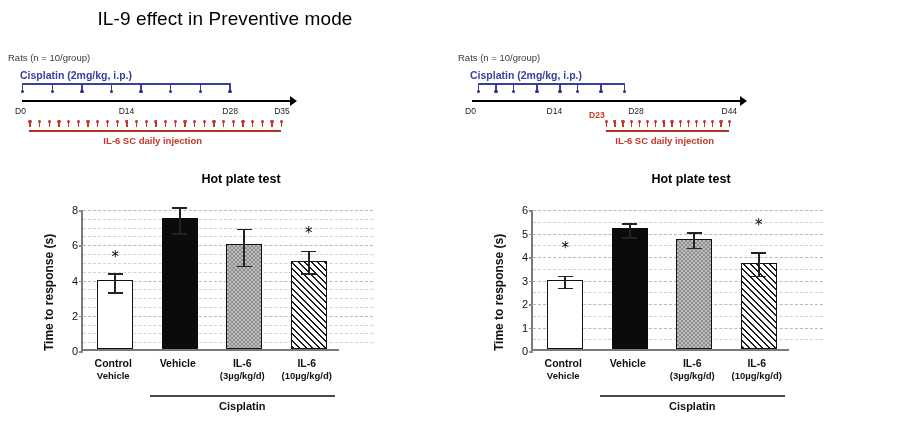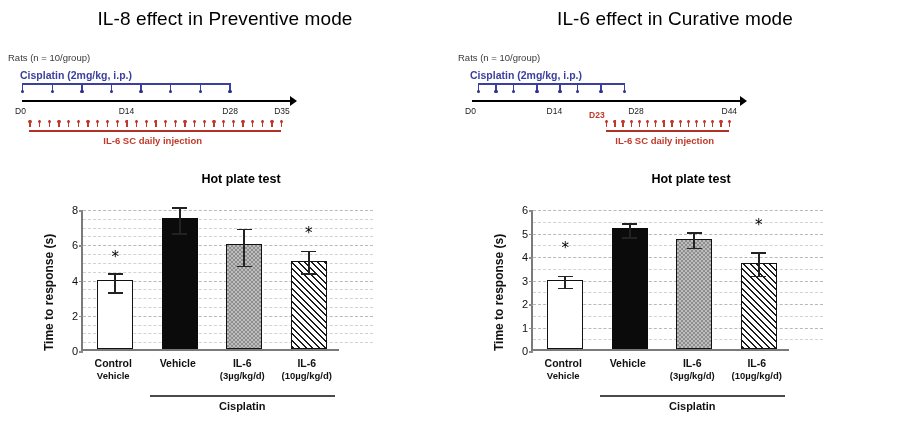--- a/index.html
+++ b/index.html
@@ -94,21 +94,21 @@
   .cis-bracket{position:absolute;height:2.2px;background:#4a4a4a;}
   .cis-word{
     position:absolute;text-align:center;font-size:11px;font-weight:700;color:#111;
     transform:translateX(-50%);
   }
 </style>
 </head>
 <body>
 
 <div class="panel panel-left">
-  <div class="panel-title">IL-8 effect in Preventive mode</div>
+  <div class="panel-title">IL-9 effect in Preventive mode</div>
   <div class="timeline" id="tl-0">
       <div class="tl-rats">Rats (n = 10/group)</div>
       <div class="tl-cis-label">Cisplatin (2mg/kg, i.p.)</div>
       <div class="tl-axis" style="left: 14px; width: 268px;"></div>
       <div class="tl-arrow" style="left: 282px;"></div>
       <div class="cis-marks" style="left: 14px; width: 207.351px;">
         <div class="cis-bar"></div>
         <div class="cis-tick" style="left: 0px;"></div>
         <div class="cis-dot" style="left: -1px;"></div>
         <div class="cis-tick" style="left: 29.6216px;"></div>
@@ -241,21 +241,20 @@
       <div class="xlab" style="left: 97.25px; top: 185px;"><span>Control</span><span class="sub">Vehicle</span></div>
       <div class="xlab" style="left: 161.75px; top: 185px;"><span>Vehicle</span></div>
       <div class="xlab" style="left: 226.25px; top: 185px;"><span>IL-6</span><span class="sub">(3µg/kg/d)</span></div>
       <div class="xlab" style="left: 290.75px; top: 185px;"><span>IL-6</span><span class="sub">(10µg/kg/d)</span></div>
       <div class="cis-bracket" style="left: 133.69px; width: 185.12px; top: 223px;"></div>
       <div class="cis-word" style="left: 226.25px; top: 228px;">Cisplatin</div>
     </div>
 </div>
 
 <div class="panel panel-right">
-  <div class="panel-title">IL-6 effect in Curative mode</div>
   <div class="timeline" id="tl-1">
       <div class="tl-rats">Rats (n = 10/group)</div>
       <div class="tl-cis-label">Cisplatin (2mg/kg, i.p.)</div>
       <div class="tl-axis" style="left: 14px; width: 268px;"></div>
       <div class="tl-arrow" style="left: 282px;"></div>
       <div class="cis-marks" style="left: 19.8298px; width: 145.745px;">
         <div class="cis-bar"></div>
         <div class="cis-tick" style="left: 0px;"></div>
         <div class="cis-dot" style="left: -1px;"></div>
         <div class="cis-tick" style="left: 17.4894px;"></div>

